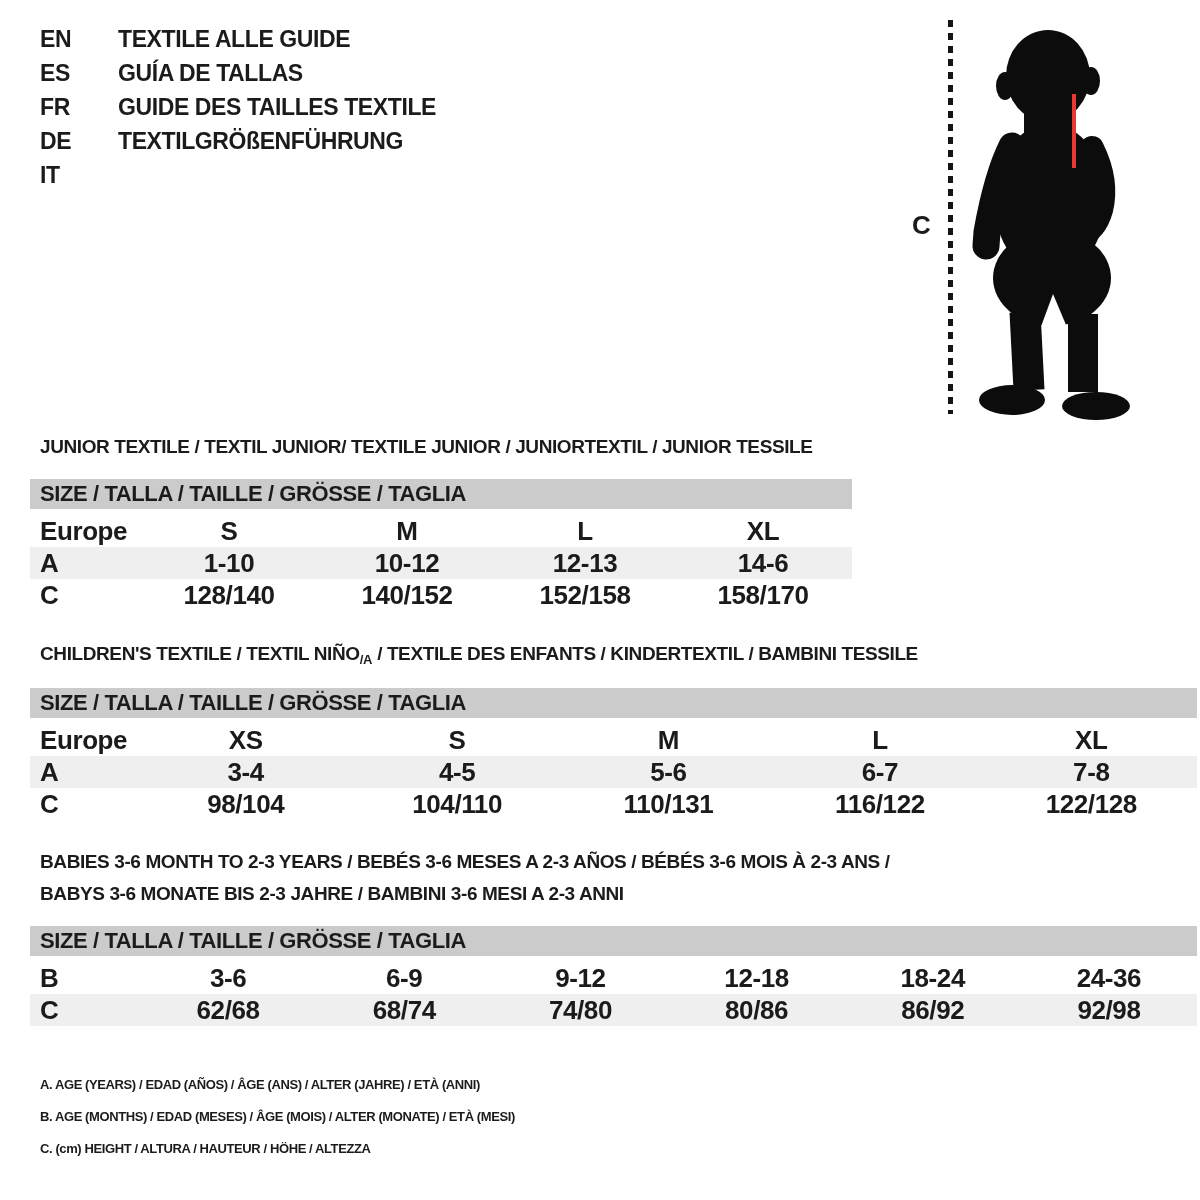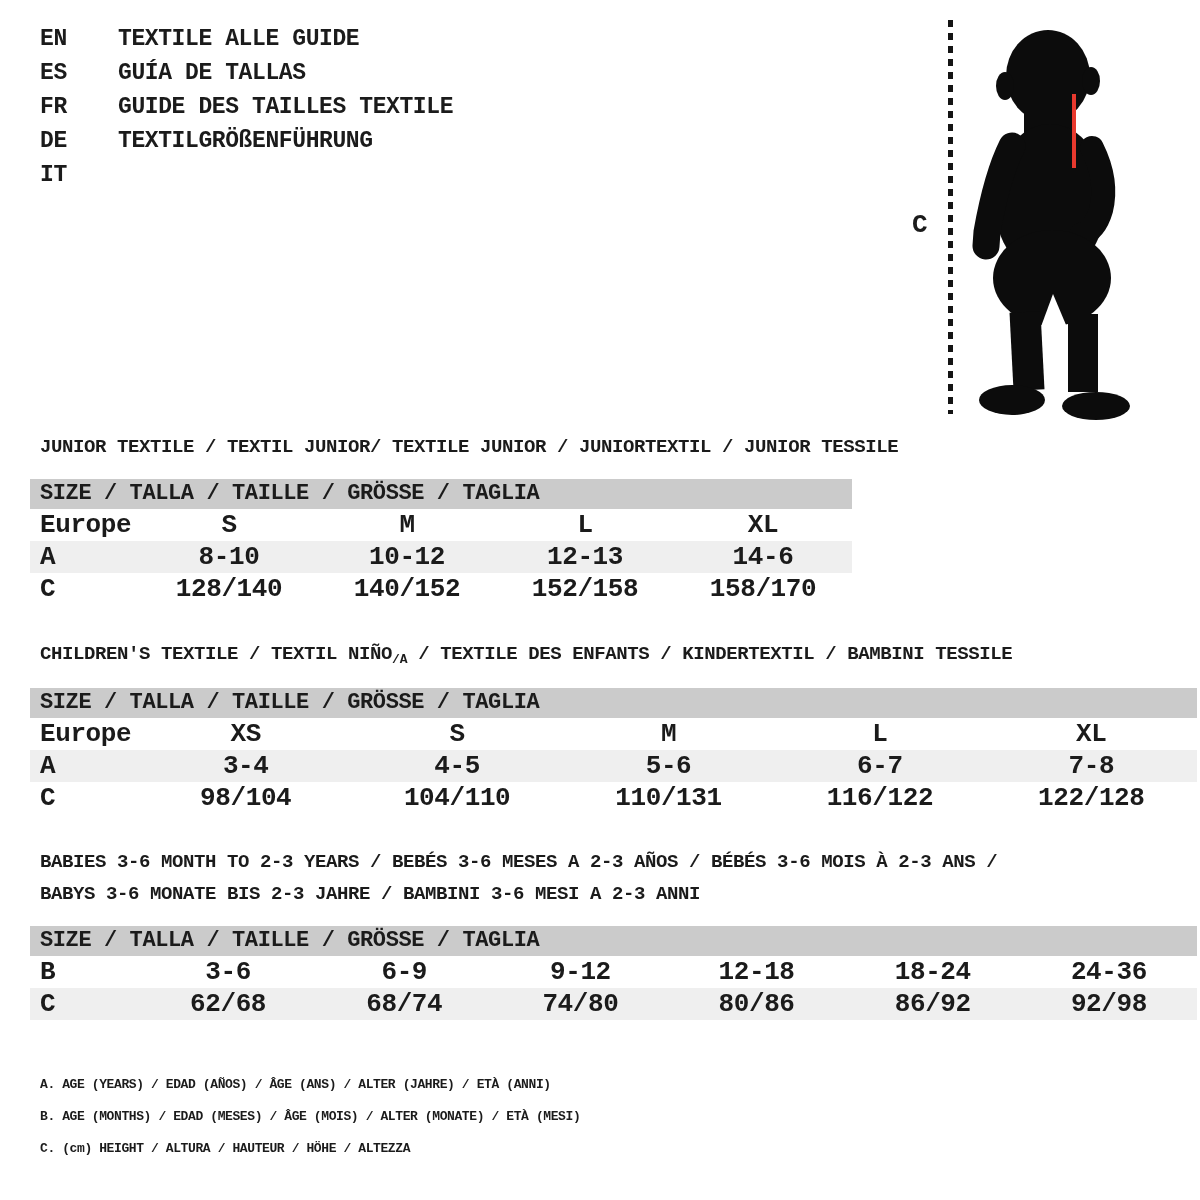--- a/index.html
+++ b/index.html
@@ -6,21 +6,21 @@
     --bar-bg:#cbcbcb;
     --row-shaded:#efefef;
     --ink:#1b1b1b;
     --accent-red:#e8392e;
   }
   *{box-sizing:border-box;margin:0;padding:0;}
   html,body{background:#ffffff;}
   body{width:1200px;height:1200px;overflow:hidden;}
   .page{
     position:relative;width:1076px;height:1200px;background:#ffffff;
-    font-family:Liberation Mono, monospace;font-weight:700;color:var(--ink);
+    font-family:Liberation Sans, sans-serif;font-weight:700;color:var(--ink);
     letter-spacing:-0.4px;
   }
 
   
   .langs{position:absolute;left:40px;top:22px;}
   .lang-row{display:flex;height:34px;align-items:center;font-size:23px;}
   .lang-code{width:78px;flex:0 0 78px;}
 
   
   .figure{position:absolute;left:900px;top:12px;width:300px;height:412px;}
@@ -39,21 +39,21 @@
   .title-babies-2{top:883px;}
   .sub{font-size:13px;vertical-align:-4px;letter-spacing:-0.2px;}
 
   
   .table{position:absolute;left:30px;}
   .table-junior{top:479px;width:822px;}
   .table-children{top:688px;width:1167px;}
   .table-babies{top:926px;width:1167px;}
   .tbar{
     height:30px;line-height:30px;background:var(--bar-bg);
-    font-size:22px;padding-left:10px;margin-bottom:0;
+    font-size:22px;padding-left:10px;margin-bottom:6px;
   }
   .trow{display:grid;height:32px;line-height:32px;font-size:26px;}
   .trow.shaded{background:var(--row-shaded);}
   .tlabel{padding-left:10px;text-align:left;}
   .tcell{text-align:center;}
 
   
   .legend{position:absolute;left:40px;top:1069px;}
   .legend-line{height:32px;line-height:32px;font-size:13px;white-space:nowrap;}
 
@@ -115,21 +115,21 @@
     <div>
         <div class="trow" style="grid-template-columns: 110px repeat(4, 1fr);">
           <span class="tlabel">Europe</span>
           <span class="tcell">S</span>
           <span class="tcell">M</span>
           <span class="tcell">L</span>
           <span class="tcell">XL</span>
         </div>
         <div class="trow shaded" style="grid-template-columns: 110px repeat(4, 1fr);">
           <span class="tlabel">A</span>
-          <span class="tcell">8-10</span>
+          <span class="tcell">1-10</span>
           <span class="tcell">10-12</span>
           <span class="tcell">12-13</span>
           <span class="tcell">14-6</span>
         </div>
         <div class="trow" style="grid-template-columns: 110px repeat(4, 1fr);">
           <span class="tlabel">C</span>
           <span class="tcell">128/140</span>
           <span class="tcell">140/152</span>
           <span class="tcell">152/158</span>
           <span class="tcell">158/170</span>

